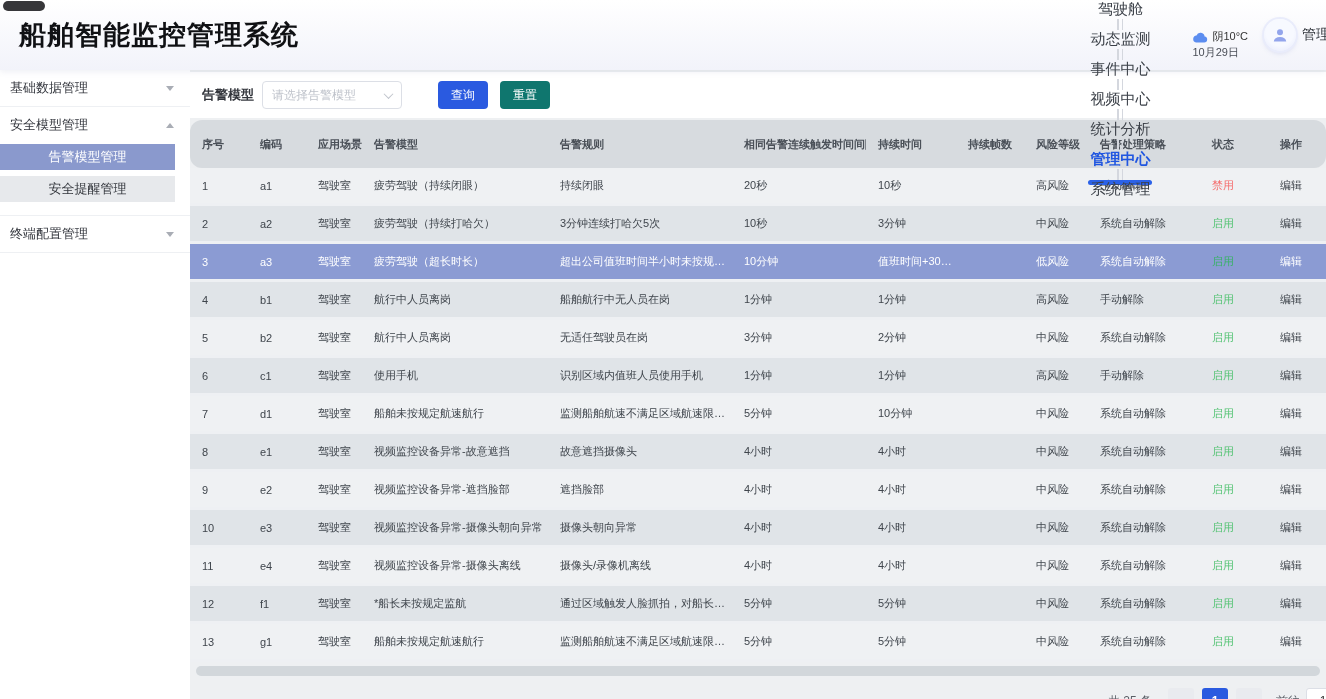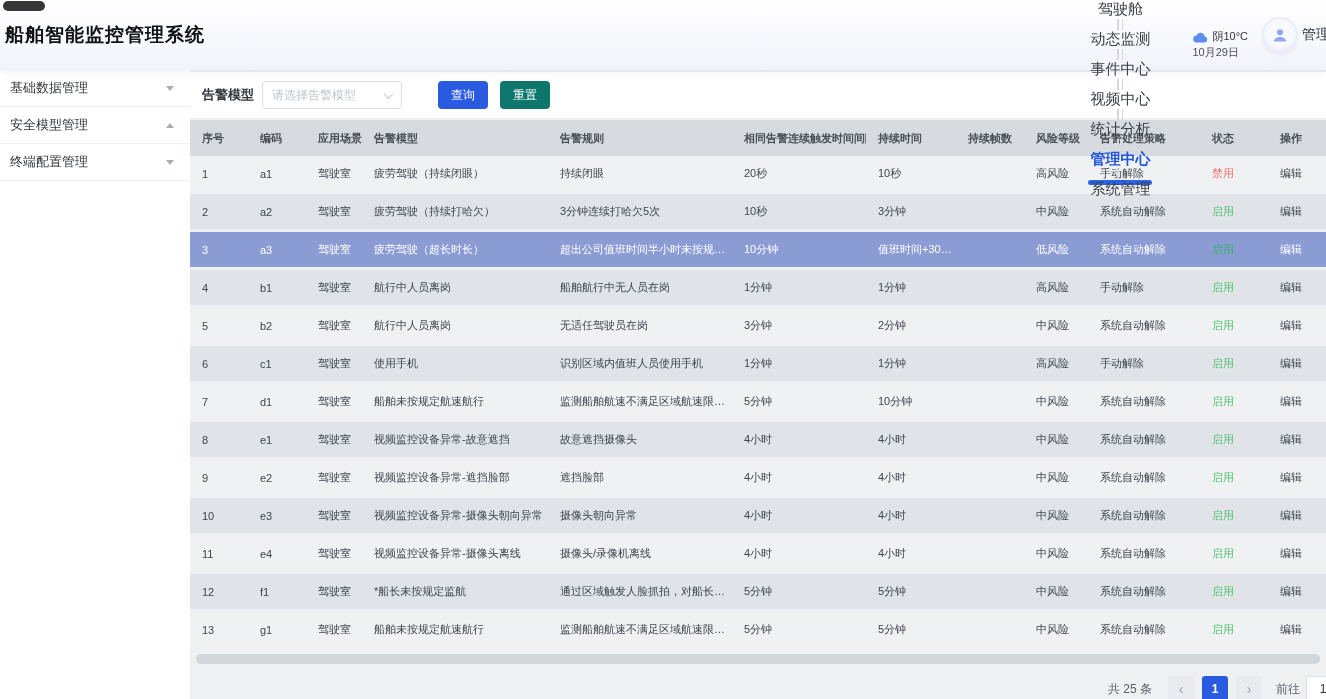--- a/index.html
+++ b/index.html
@@ -4,21 +4,21 @@
 <style>
   * { margin:0; padding:0; box-sizing:border-box; }
   html,body { width:1326px; height:699px; overflow:hidden; }
   body { font-family:"Liberation Sans","DejaVu Sans",sans-serif; background:#eef0f2; position:relative; }
 
   
   .app-header { position:absolute; top:0; left:0; width:1326px; height:70px;
     background:linear-gradient(180deg,#ffffff 0%,#f2f3fa 100%);
     box-shadow:0 2px 6px rgba(100,110,160,.10); display:flex; align-items:center; z-index:5; }
   .artifact { position:absolute; top:1px; left:3px; width:42px; height:10px; background:#1b1b1f; border-radius:5px; opacity:.88; }
-  .brand { font-size:19px; font-weight:bold; color:#101114; padding-left:5px; letter-spacing:1px; white-space:nowrap; }
+  .brand { font-size:27px; font-weight:bold; color:#101114; padding-left:19px; letter-spacing:1px; white-space:nowrap; }
   .nav { display:flex; align-items:center; margin-left:auto; height:100%;flex-direction:column; }
   .nav-item { position:relative; font-size:15px; color:#3b4048; padding:0 22px; cursor:pointer; white-space:nowrap; }
   .nav-item.active { color:#2056e0; font-weight:bold; }
   .nav-underline { position:absolute; left:50%; transform:translateX(-50%); bottom:-16px; width:64px; height:5px; border-radius:3px; background:#2b62e8; }
   .nav-sep { display:flex; gap:3px; }
   .nav-sep i { display:block; width:1.5px; height:11px; background:#d4d7de; }
   .weather { margin-left:20px; font-size:11px; color:#333; line-height:1.45; white-space:nowrap;margin-top:20px; }
   .weather-top { display:flex; align-items:center; gap:4px; }
   .weather-date { color:#4a4e57; }
   .avatar { margin-left:16px; width:32px; height:32px; border-radius:50%; flex:none;
@@ -42,21 +42,21 @@
   .filter-label { font-size:13px; font-weight:bold; color:#33363c; margin-right:8px; }
   .select { width:140px; height:28px; border:1px solid #dcdfe6; border-radius:4px; background:#fff; display:flex; align-items:center; justify-content:space-between; padding:0 9px; cursor:pointer; }
   .select-ph { font-size:12px; color:#bfc3cb; }
   .chev { width:7px; height:7px; border-right:1.5px solid #c0c4cc; border-bottom:1.5px solid #c0c4cc; transform:rotate(45deg) translate(-1px,-1px); }
   .btn { height:28px; border:none; border-radius:4px; font-size:12px; color:#fff; display:flex; align-items:center; justify-content:center; padding:0 13px; cursor:pointer; font-family:inherit; }
   .btn-primary { margin-left:36px; background:#2a5ae0; }
   .btn-secondary { margin-left:12px; background:#0f766e; }
 
   
   .table { margin-top:2px; }
-  .thead { display:flex; height:36px; background:#d7dbdf; align-items:center; }
+  .thead { display:flex; height:48px; background:#d7dbdf; align-items:center;border-radius:12px; }
   .th { font-size:11px; font-weight:bold; color:#4a5058; padding-left:12px; white-space:nowrap; overflow:hidden; flex:none; }
   .row { display:flex; height:38px; align-items:center; font-size:11px; color:#3f454c; border-bottom:3px solid #eef0f3; cursor:default; }
   .row.light { background:#eff1f3; }
   .row.dark  { background:#e0e4e8; }
   .row.highlight { background:#8b9bd3; color:#ffffff; }
   .cell { padding-left:12px; white-space:nowrap; overflow:hidden; text-overflow:ellipsis; flex:none; }
   .c0{width:58px}.c1{width:58px}.c2{width:56px}.c3{width:186px}.c4{width:184px}.c5{width:134px}
   .c6{width:90px}.c7{width:68px}.c8{width:64px}.c9{width:112px}.c10{width:68px}.c11{width:58px}
   .st-green { color:#53c373; } .st-red { color:#f56c6c; }
   .row.highlight .st-green { color:#38b267; }
@@ -132,20 +132,24 @@
     <div class="side-section">
       <div class="side-head">
         <span>基础数据管理</span>
         <span class="caret-down"></span>
       </div>
     </div>
     <div class="side-section">
       <div class="side-head">
         <span>安全模型管理</span>
         <span class="caret-up"></span>
+      </div>
+      <div class="side-sub">
+        <div class="side-sub-item selected">告警模型管理</div>
+        <div class="side-sub-item">安全提醒管理</div>
       </div>
     </div>
     <div class="side-section">
       <div class="side-head">
         <span>终端配置管理</span>
         <span class="caret-down"></span>
       </div>
     </div>
   </aside>
 

